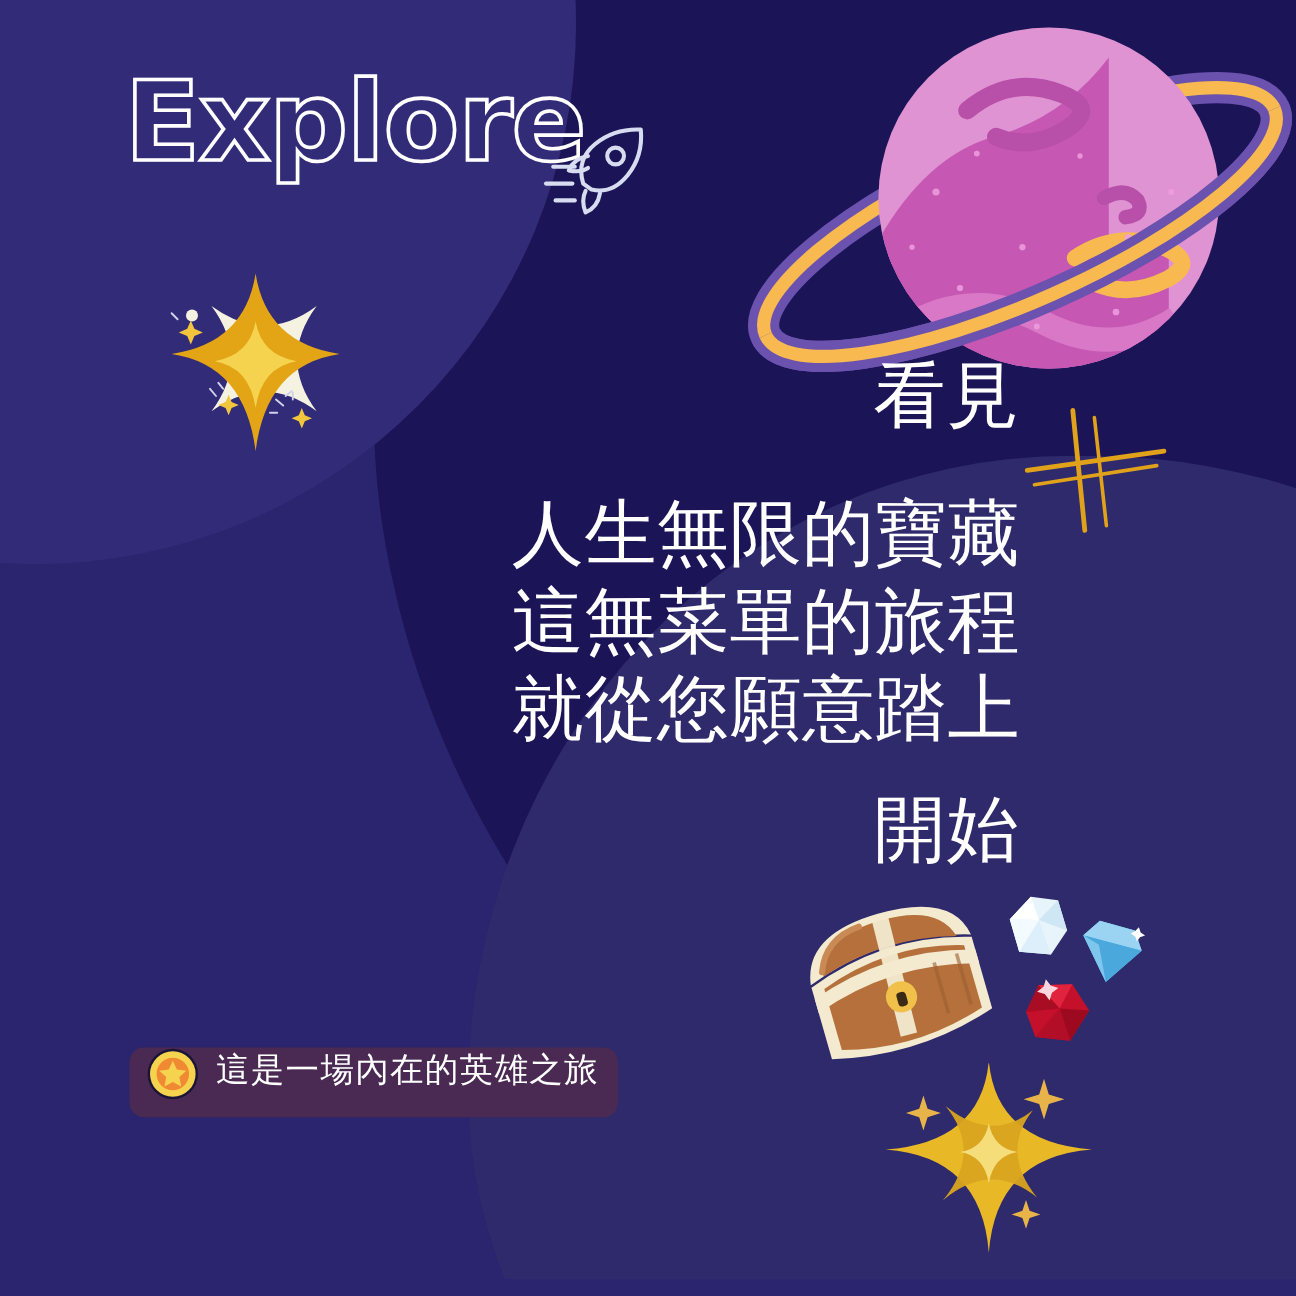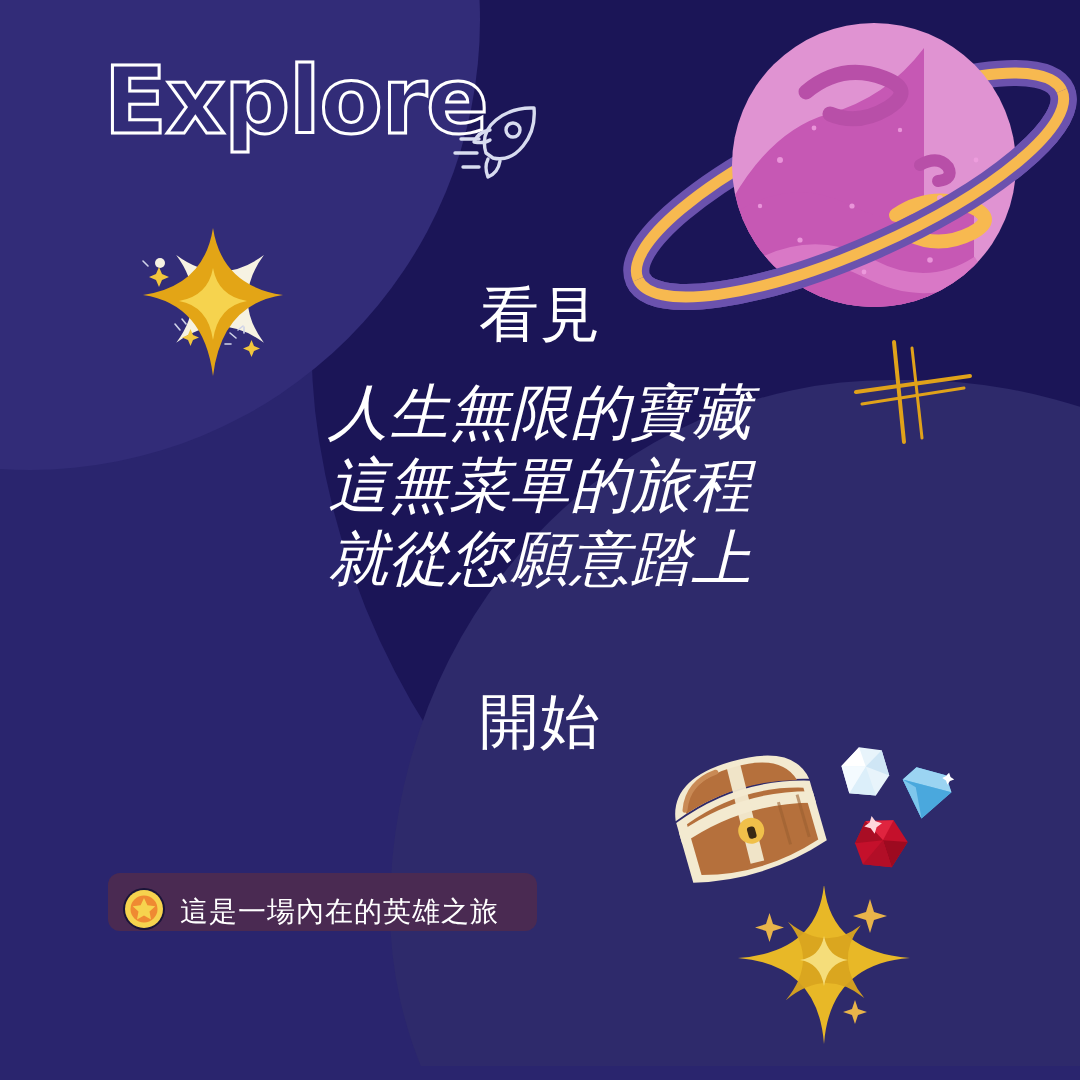--- a/index.html
+++ b/index.html
@@ -58,46 +58,46 @@
   
   .rocket{position:absolute;left:443px;top:103px;width:104px;height:80px;}
   
   .planet-wrap{position:absolute;left:600px;top:10px;width:480px;height:370px;}
   
   .spark-left{position:absolute;left:118px;top:218px;width:190px;height:170px;}
   .spark-mid{position:absolute;left:852px;top:338px;width:128px;height:112px;}
   .spark-br{position:absolute;left:726px;top:886px;width:230px;height:190px;}
   
   .copy{
-    position:absolute;left:230px;top:283px;width:620px;
-    text-align:center;color:#ffffff;
+    position:absolute;left:230px;top:298px;width:620px;
+    text-align:right;color:#ffffff;
   }
   .copy .lead{
     font-size:60px;line-height:1.05;font-weight:400;
     letter-spacing:1px;
   }
   .copy .body{
-    margin-top:30px;
-    font-size:60px;line-height:1.22;font-weight:400;letter-spacing:0.5px;font-style:italic;
+    margin-top:47px;
+    font-size:60px;line-height:1.22;font-weight:400;letter-spacing:0.5px;
   }
   .copy .body div{white-space:nowrap;}
   .copy .tail{
-    margin-top:94px;
+    margin-top:32px;
     font-size:60px;line-height:1.05;font-weight:400;letter-spacing:1px;
   }
   
   .treasure{position:absolute;left:665px;top:745px;width:300px;height:155px;}
   
   .badge{
     position:absolute;left:108px;top:873px;
     height:58px;
-    display:flex;align-items:flex-end;
+    display:flex;align-items:flex-start;
     background:#4a2a52;
     border-radius:12px;
-    padding:0 38px 0 14px;
+    padding:0 16px 0 14px;
   }
   .badge .coin{width:44px;height:44px;flex:0 0 44px;margin-right:14px;}
   .badge .btxt{
     color:#ffffff;font-size:28px;letter-spacing:1px;white-space:nowrap;
   }
   
   .footer{
     position:absolute;left:120px;top:990px;
     color:#ffffff;font-size:28px;letter-spacing:8px;white-space:nowrap;
   }

